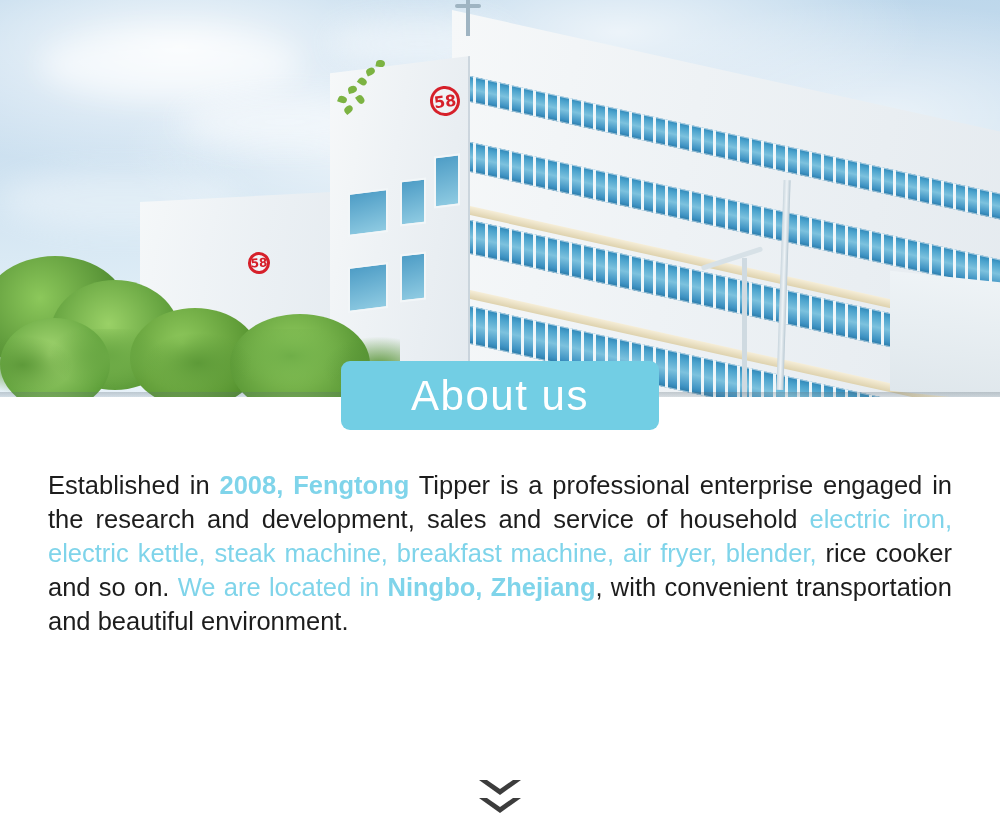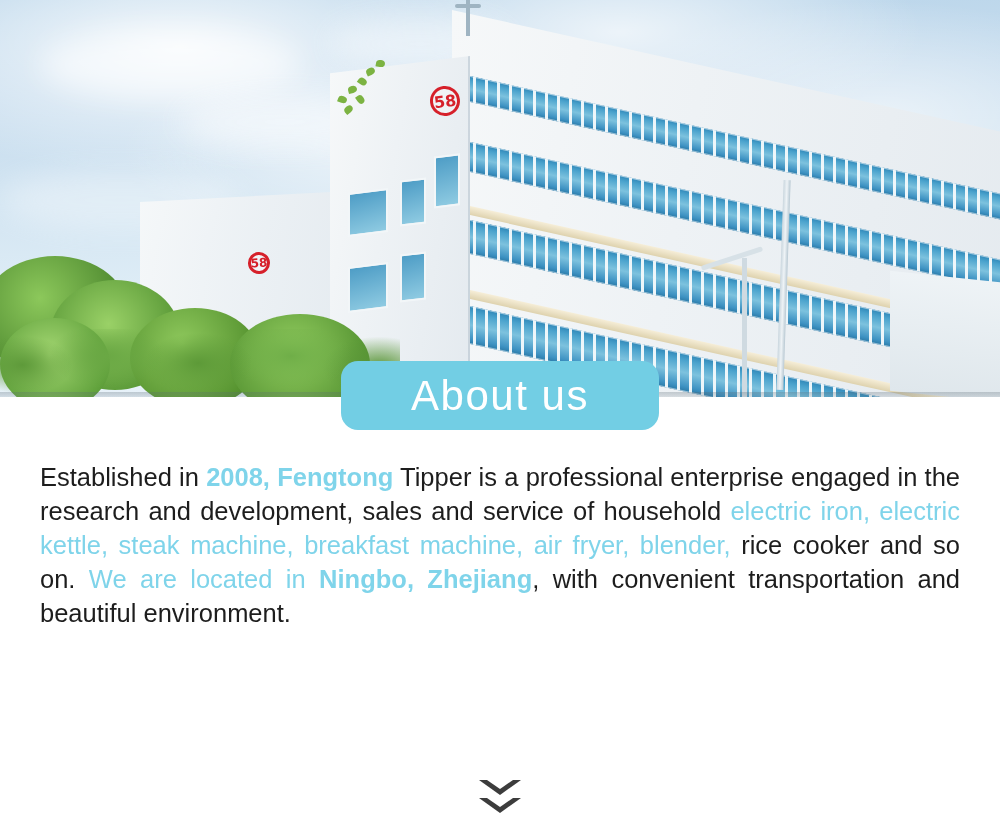--- a/index.html
+++ b/index.html
@@ -190,21 +190,21 @@
   }
 
   
   .about-badge {
     position: absolute;
     left: 341px;
     top: 361px;
     width: 318px;
     height: 69px;
     background: #72cee4;
-    border-radius: 17px;
+    border-radius: 9px;
     display: flex;
     align-items: center;
     justify-content: center;
     z-index: 5;
   }
   .about-badge .label {
     color: #ffffff;
     font-size: 42px;
     font-weight: 300;
     letter-spacing: 1.5px;
@@ -218,21 +218,21 @@
     left: 32px;
     top: 452px;
     width: 936px;
   }
   .para {
     color: #1d1d1d;
     font-size: 25.5px;
     line-height: 34px;
     text-align: justify;
     font-weight: 400;
-    margin: 8px;
+    margin: 16px;
     font-family: "Liberation Sans", "DejaVu Sans", sans-serif;
   }
   .para + .para { margin-top: 28px; }
   .hl { color: #7fd4ea; }
   .hl-b { color: #7fd4ea; font-weight: 700; }
 
   
   .chevrons {
     position: absolute;
     left: 0;

